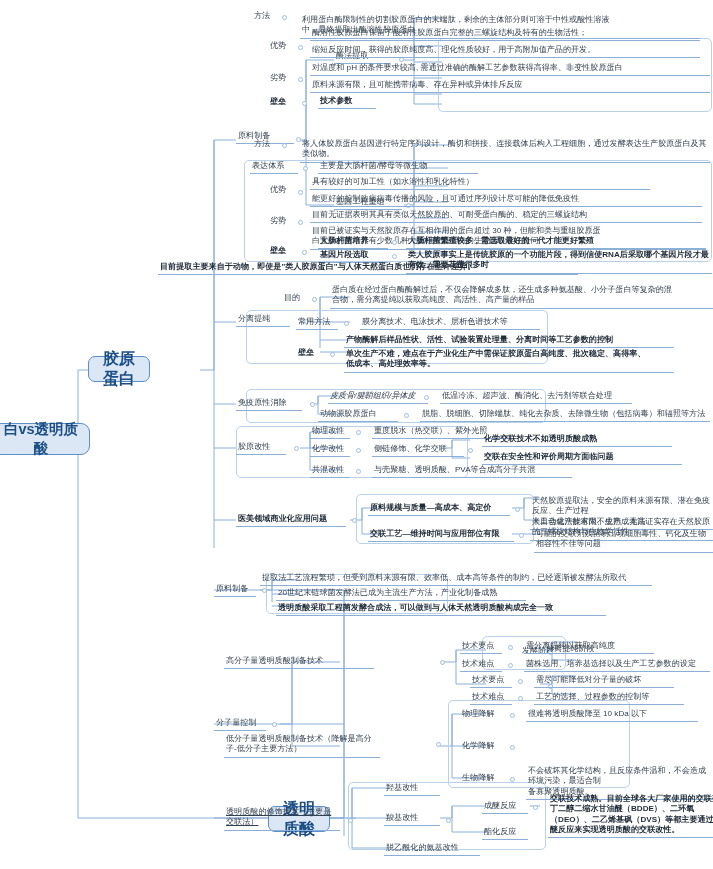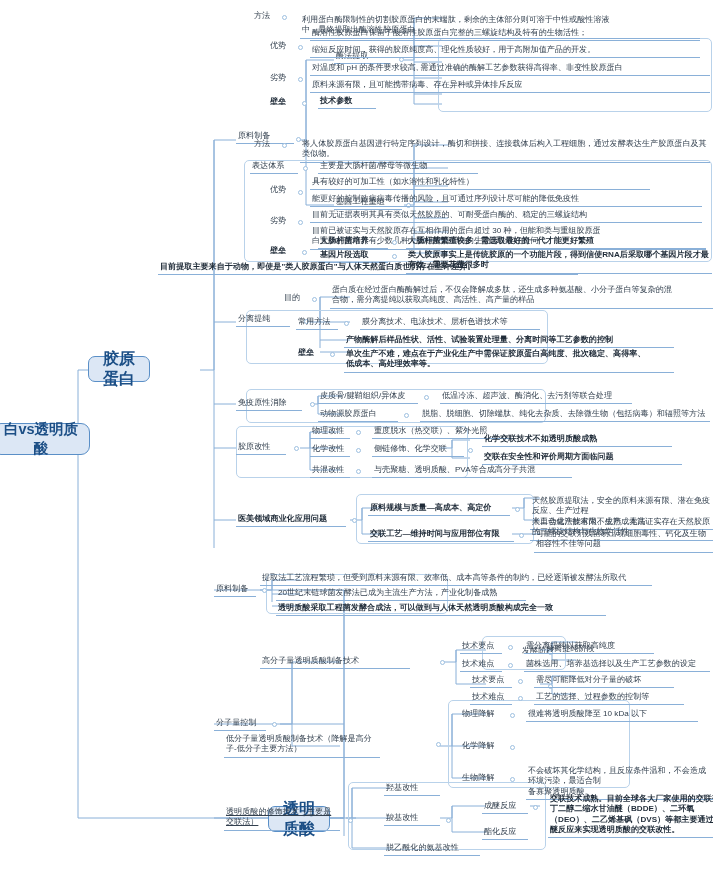--- a/index.html
+++ b/index.html
@@ -275,21 +275,21 @@
 
   <div class="node txt bold nounder" style="left:296px;top:347px;width:28px;">壁垒</div>
   <span class="bullet" style="left:330px;top:352px;"></span>
   <div class="node txt bold" style="left:344px;top:334px;width:330px;">产物酶解后样品性状、活性、试验装置处理量、分离时间等工艺参数的控制</div>
   <div class="node txt bold" style="left:344px;top:348px;width:330px;">单次生产不难，难点在于产业化生产中需保证胶原蛋白高纯度、批次稳定、高得率、
 低成本、高处理效率等。</div>
 
   <div class="node txt" style="left:236px;top:397px;width:66px;">免疫原性消除</div>
   <span class="bullet" style="left:310px;top:402px;"></span>
 
-  <div class="node txt" style="left:318px;top:390px;width:100px;">皮质骨/腱鞘组织/异体皮</div>
+  <div class="node txt" style="left:328px;top:390px;width:100px;font-style:italic;">皮质骨/腱鞘组织/异体皮</div>
   <span class="bullet" style="left:424px;top:395px;"></span>
   <div class="node txt" style="left:440px;top:390px;width:192px;">低温冷冻、超声波、酶消化、去污剂等联合处理</div>
 
   <div class="node txt" style="left:318px;top:408px;width:80px;">动物源胶原蛋白</div>
   <span class="bullet" style="left:404px;top:413px;"></span>
   <div class="node txt" style="left:420px;top:408px;width:290px;">脱脂、脱细胞、切除端肽、纯化去杂质、去除微生物（包括病毒）和辐照等方法</div>
 
   <div class="node txt" style="left:236px;top:441px;width:50px;">胶原改性</div>
   <span class="bullet" style="left:294px;top:446px;"></span>
 
@@ -324,21 +324,21 @@
   <div class="node txt" style="left:214px;top:583px;width:42px;">原料制备</div>
   <span class="bullet" style="left:262px;top:588px;"></span>
 
   <div class="node txt" style="left:260px;top:572px;width:392px;">提取法工艺流程繁琐，但受到原料来源有限、效率低、成本高等条件的制约，已经逐渐被发酵法所取代</div>
   <div class="node txt" style="left:276px;top:587px;width:250px;">20世纪末链球菌发酵法已成为主流生产方法，产业化制备成熟</div>
   <div class="node txt bold" style="left:276px;top:602px;width:330px;">透明质酸采取工程菌发酵合成法，可以做到与人体天然透明质酸构成完全一致</div>
 
   <div class="node txt" style="left:214px;top:717px;width:52px;">分子量控制</div>
   <span class="bullet" style="left:272px;top:722px;"></span>
 
-  <div class="node txt" style="left:224px;top:655px;width:150px;margin-left:36px;">高分子量透明质酸制备技术</div>
+  <div class="node txt" style="left:224px;top:655px;width:150px;">高分子量透明质酸制备技术</div>
   <span class="bullet" style="left:440px;top:660px;"></span>
 
   <div class="node txt nounder" style="left:520px;top:645px;width:40px;">发酵阶段</div>
   <span class="bullet" style="left:548px;top:650px;"></span>
   <div class="node txt" style="left:460px;top:640px;width:42px;">技术要点</div>
   <span class="bullet" style="left:508px;top:645px;"></span>
   <div class="node txt" style="left:524px;top:640px;width:130px;">需分离提纯以获取高纯度</div>
   <div class="node txt" style="left:460px;top:658px;width:42px;">技术难点</div>
   <span class="bullet" style="left:508px;top:663px;"></span>
   <div class="node txt" style="left:524px;top:658px;width:186px;">菌株选用、培养基选择以及生产工艺参数的设定</div>

